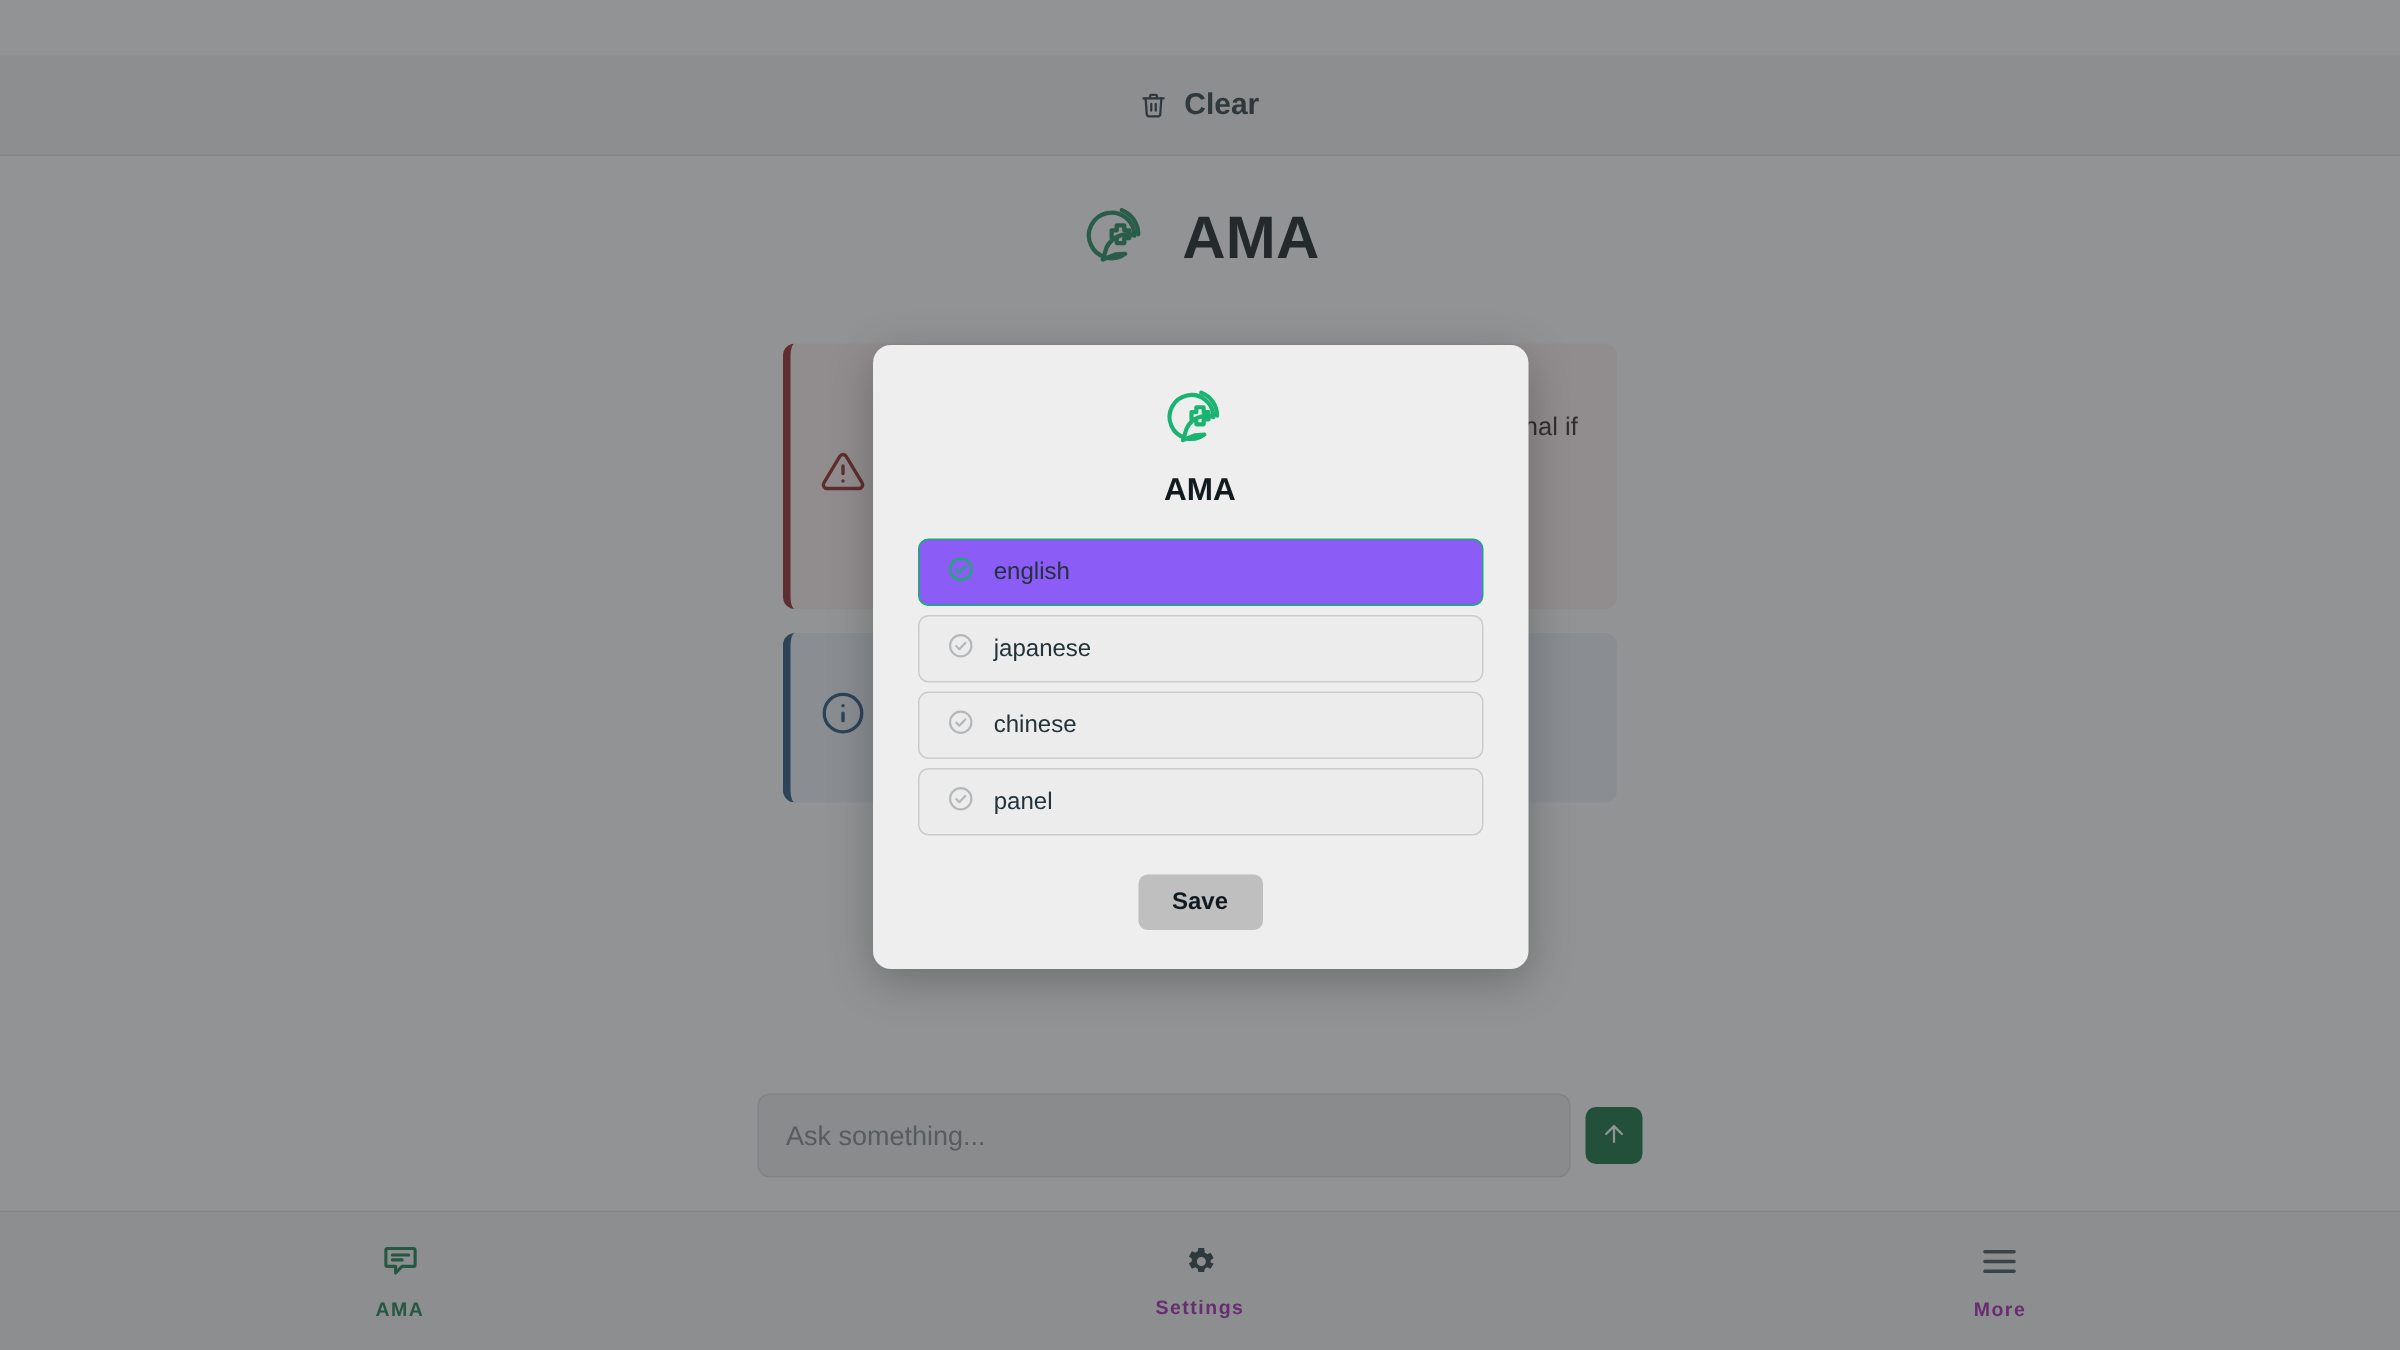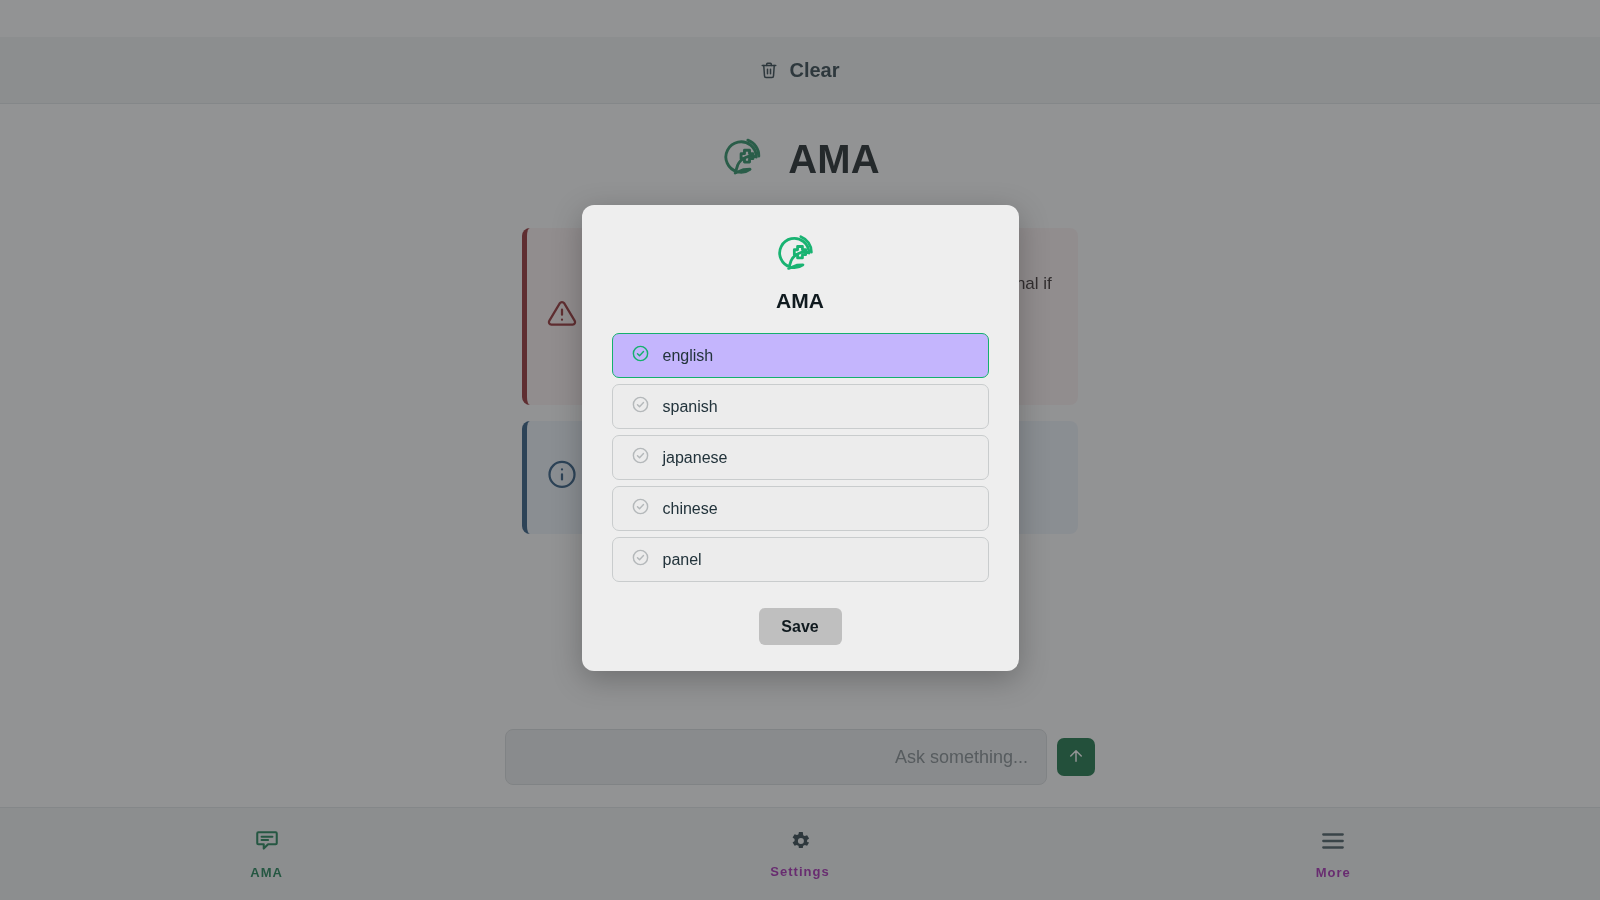--- a/index.html
+++ b/index.html
@@ -126,21 +126,20 @@
     flex: 1 1 auto;
     height: 56px;
     border-radius: 8px;
     border: 1px solid #d8dbdd;
     background: #eceeef;
     padding: 0 18px;
     font-size: 18px;
     color: #2a3338;
     font-family: "Liberation Sans", sans-serif;
     outline: none;
-    text-align: right;
   }
   .composer-input::placeholder { color: #7c858a; }
   .send-btn {
     width: 38px; height: 38px;
     flex: 0 0 38px;
     border-radius: 7px;
     background: #0b6b3a;
     border: none;
     display: flex;
     align-items: center;
@@ -221,21 +220,21 @@
     padding: 0 18px;
     cursor: pointer;
     font-family: "Liberation Sans", sans-serif;
   }
   .opt-label {
     font-size: 16px;
     color: #22333b;
   }
   .opt.selected {
     border-color: #14b06d;
-    background: #c4b5fd;
+    background: #8b5cf6;
   }
   .opt .chk circle { stroke: #b4b8ba; }
   .opt .chk path { stroke: #b4b8ba; }
   .opt.selected .chk circle { stroke: #14b06d; }
   .opt.selected .chk path { stroke: #14b06d; }
 
   .modal-footer {
     display: flex;
     justify-content: center;
     margin-top: 26px;
@@ -375,58 +374,49 @@
       <div class="opt selected">
         <span class="chk">
           <svg width="19" height="19" viewBox="0 0 24 24" fill="none" stroke-width="1.8" stroke-linecap="round" stroke-linejoin="round">
             <circle cx="12" cy="12" r="9"></circle>
             <path d="M8.2 12.3l2.6 2.6 5-5.3"></path>
           </svg>
         </span>
         <span class="opt-label">english</span>
       </div>
 
+
+
       <div class="opt">
         <span class="chk">
           <svg width="19" height="19" viewBox="0 0 24 24" fill="none" stroke-width="1.8" stroke-linecap="round" stroke-linejoin="round">
             <circle cx="12" cy="12" r="9"></circle>
             <path d="M8.2 12.3l2.6 2.6 5-5.3"></path>
           </svg>
         </span>
-        <span class="opt-label">spanish</span>
-      </div>
-
+        <span class="opt-label">japanese</span>
+      </div>
 
       <div class="opt">
         <span class="chk">
           <svg width="19" height="19" viewBox="0 0 24 24" fill="none" stroke-width="1.8" stroke-linecap="round" stroke-linejoin="round">
             <circle cx="12" cy="12" r="9"></circle>
             <path d="M8.2 12.3l2.6 2.6 5-5.3"></path>
           </svg>
         </span>
-        <span class="opt-label">japanese</span>
+        <span class="opt-label">chinese</span>
       </div>
 
       <div class="opt">
         <span class="chk">
           <svg width="19" height="19" viewBox="0 0 24 24" fill="none" stroke-width="1.8" stroke-linecap="round" stroke-linejoin="round">
             <circle cx="12" cy="12" r="9"></circle>
             <path d="M8.2 12.3l2.6 2.6 5-5.3"></path>
           </svg>
         </span>
-        <span class="opt-label">chinese</span>
-      </div>
-
-      <div class="opt">
-        <span class="chk">
-          <svg width="19" height="19" viewBox="0 0 24 24" fill="none" stroke-width="1.8" stroke-linecap="round" stroke-linejoin="round">
-            <circle cx="12" cy="12" r="9"></circle>
-            <path d="M8.2 12.3l2.6 2.6 5-5.3"></path>
-          </svg>
-        </span>
         <span class="opt-label">panel</span>
       </div>
 
     </div>
 
     <div class="modal-footer">
       <button class="save-btn">Save</button>
     </div>
 
   </div>

